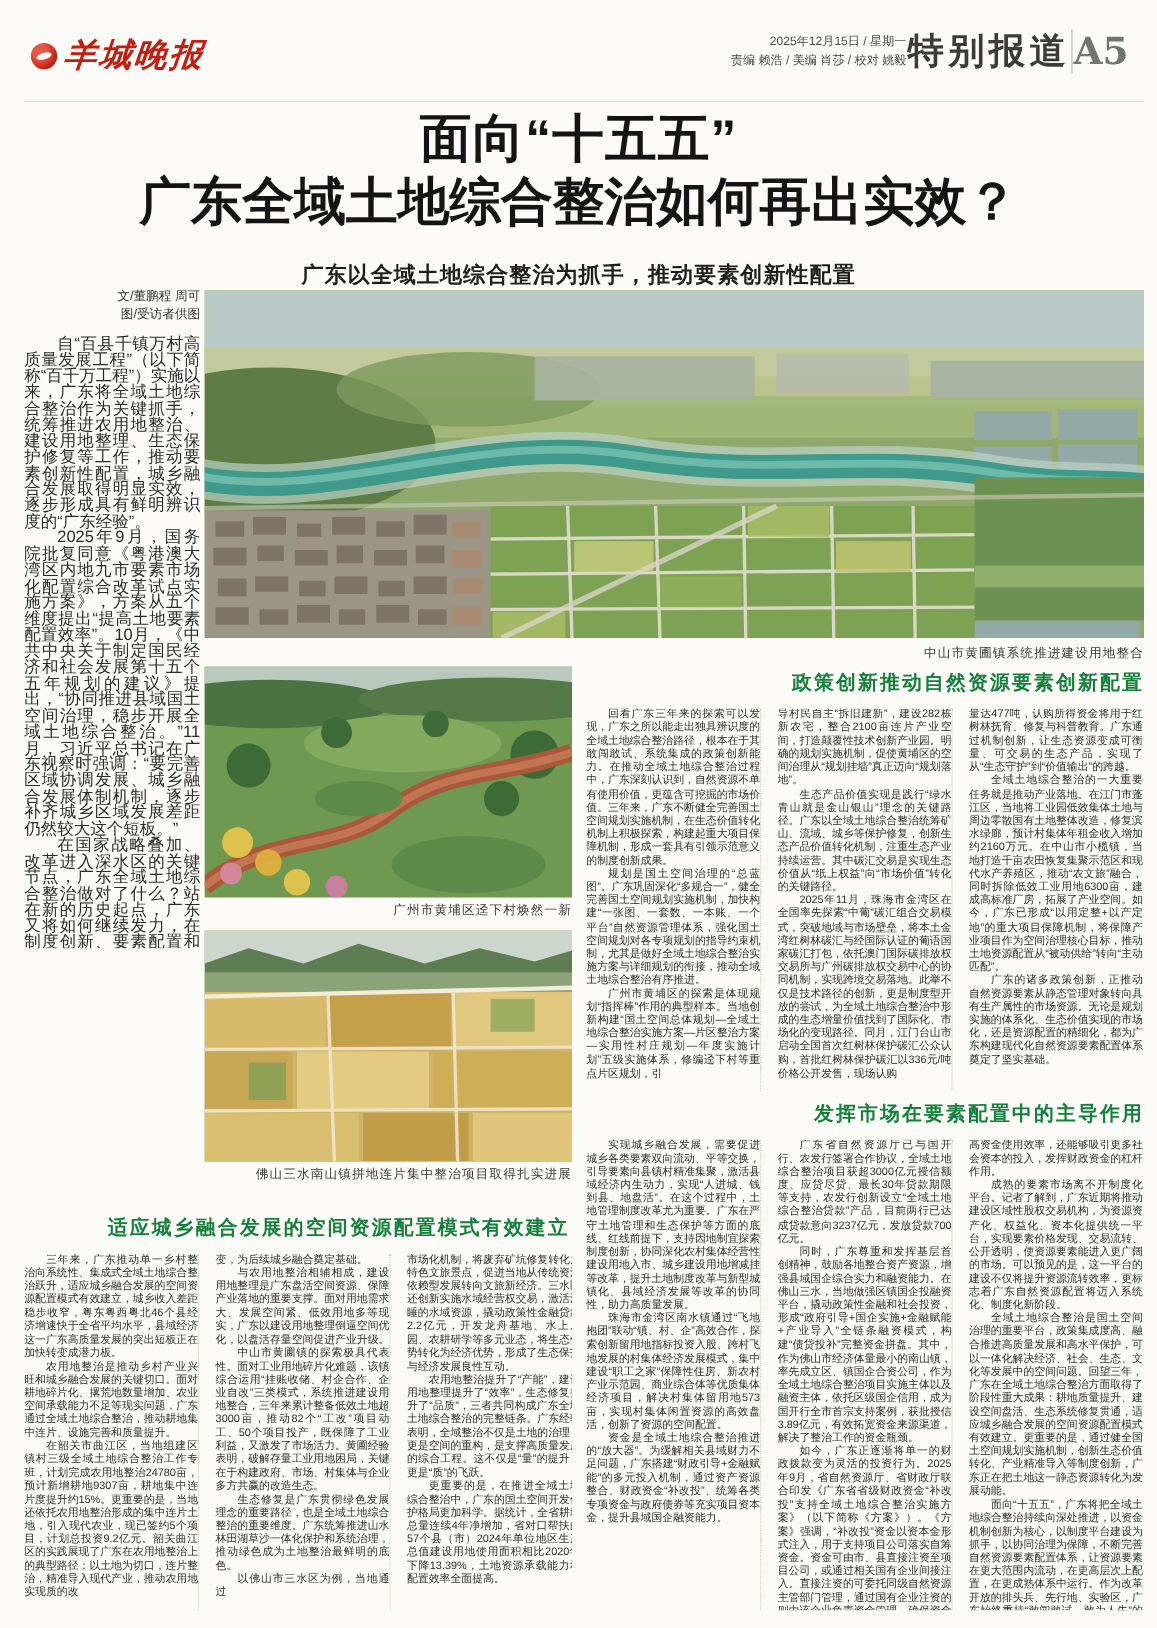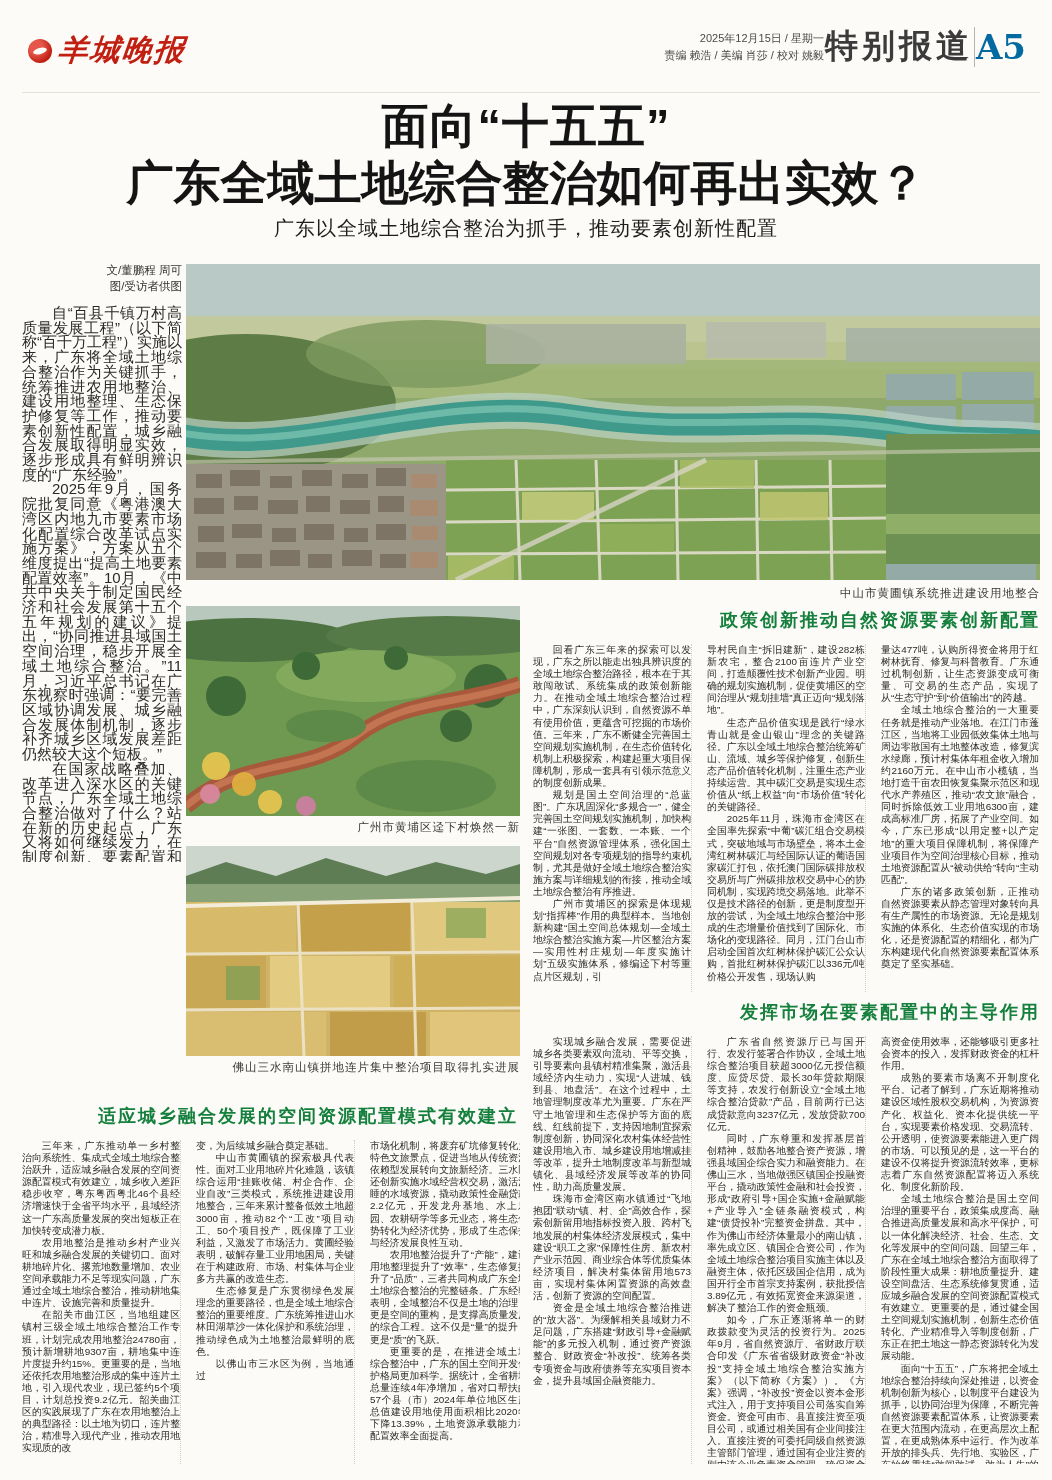--- a/index.html
+++ b/index.html
@@ -16,28 +16,28 @@
     background:radial-gradient(circle at 35% 35%, #e4574a 0 30%, #c01f12 70%);
     position:relative; }
   .logo-icon::after { content:""; position:absolute; left:5px; top:9px; width:14px; height:6px;
     border-radius:50%; background:#fcfbf7; transform:rotate(-15deg); }
   .logo-text { font-family:"DejaVu Serif", serif; font-weight:bold; font-style:italic;
     font-size:30px; color:#c01f12; letter-spacing:2px; transform:skewX(-6deg); }
   .mast-right { position:absolute; right:0; top:0; display:flex; align-items:center; gap:1px; }
   .mast-lines { text-align:right; font-size:11px; color:#4a4a4a; line-height:17px; }
   .section-label { font-size:33px; font-weight:900; color:#3b3b3b; letter-spacing:4px; }
   .mast-divider { width:1px; height:40px; background:#b5b5ad; }
-  .page-no { font-family:"DejaVu Serif", serif; font-size:34px; font-weight:bold; color:#0369a1; }
+  .page-no { font-family:"DejaVu Serif", serif; font-size:34px; font-weight:bold; color:#737373; }
   .mast-rule { position:absolute; top:92px; left:22px; right:12px; height:0;
     border-top:1px solid #e3e1d8; }
   
   .headline { position:absolute; top:98px; left:0; width:100%; text-align:center; color:#141414; }
   .headline .kicker { font-size:47px; font-weight:900; letter-spacing:1px; line-height:56px; }
   .headline .main  { font-size:47px; font-weight:900; letter-spacing:0; line-height:58px; }
-  .headline .sub   { margin-top:3px; font-size:20px; font-weight:400; color:#1e1e1e; letter-spacing:1px;text-align:center; }
+  .headline .sub   { margin-top:24px; font-size:20px; font-weight:700; color:#1e1e1e; letter-spacing:1px;text-align:center; }
   
   .intro { position:absolute; left:22px; top:262px; width:160px; height:600px; overflow:hidden; }
   .byline { text-align:right; font-size:11.5px; line-height:16px; color:#333; margin-bottom:12px; }
   .intro p { font-size:15px; line-height:14.7px; text-align:justify; text-indent:2em; color:#2a2a2a; }
   
   .photo { position:absolute; background:#9db583; overflow:hidden; }
   .photo svg { display:block; width:100%; height:100%; }
   .caption { position:absolute; text-align:right; font-family:"DejaVu Serif", serif;
     font-size:11.5px; color:#3a3a3a; letter-spacing:1px; }
   
@@ -281,20 +281,21 @@
 
   <div class="sec-title" style="left:22px; top:1104px; width:496px;">适应城乡融合发展的空间资源配置模式有效建立</div>
   <div class="cols" style="left:22px; top:1140px; width:498px; height:324px;">
     <div class="col">
       <p>三年来，广东推动单一乡村整治向系统性、集成式全域土地综合整治跃升，适应城乡融合发展的空间资源配置模式有效建立，城乡收入差距稳步收窄，粤东粤西粤北46个县经济增速快于全省平均水平，县域经济这一广东高质量发展的突出短板正在加快转变成潜力板。</p>
       <p>农用地整治是推动乡村产业兴旺和城乡融合发展的关键切口。面对耕地碎片化、撂荒地数量增加、农业空间承载能力不足等现实问题，广东通过全域土地综合整治，推动耕地集中连片、设施完善和质量提升。</p>
       <p>在韶关市曲江区，当地组建区镇村三级全域土地综合整治工作专班，计划完成农用地整治24780亩，预计新增耕地9307亩，耕地集中连片度提升约15%。更重要的是，当地还依托农用地整治形成的集中连片土地，引入现代农业，现已签约5个项目，计划总投资9.2亿元。韶关曲江区的实践展现了广东在农用地整治上的典型路径：以土地为切口，连片整治，精准导入现代产业，推动农用地实现质的改</p>
     </div>
     <div class="col">
       <p class="cont">变，为后续城乡融合奠定基础。</p>
+      <p>与农用地整治相辅相成，建设用地整理是广东盘活空间资源、保障产业落地的重要支撑。面对用地需求大、发展空间紧、低效用地多等现实，广东以建设用地整理倒逼空间优化，以盘活存量空间促进产业升级。</p>
       <p>中山市黄圃镇的探索极具代表性。面对工业用地碎片化难题，该镇综合运用“挂账收储、村企合作、企业自改”三类模式，系统推进建设用地整合，三年来累计整备低效土地超3000亩，推动82个“工改”项目动工、50个项目投产，既保障了工业利益，又激发了市场活力。黄圃经验表明，破解存量工业用地困局，关键在于构建政府、市场、村集体与企业多方共赢的改造生态。</p>
       <p>生态修复是广东贯彻绿色发展理念的重要路径，也是全域土地综合整治的重要维度。广东统筹推进山水林田湖草沙一体化保护和系统治理，推动绿色成为土地整治最鲜明的底色。</p>
       <p>以佛山市三水区为例，当地通过</p>
     </div>
     <div class="col">
       <p class="cont">市场化机制，将废弃矿坑修复转化为特色文旅景点，促进当地从传统资源依赖型发展转向文旅新经济。三水区还创新实施水域经营权交易，激活沉睡的水域资源，撬动政策性金融贷款2.2亿元，开发龙舟基地、水上乐园、农耕研学等多元业态，将生态优势转化为经济优势，形成了生态保护与经济发展良性互动。</p>
       <p>农用地整治提升了“产能”，建设用地整理提升了“效率”，生态修复提升了“品质”，三者共同构成广东全域土地综合整治的完整链条。广东经验表明，全域整治不仅是土地的治理，更是空间的重构，是支撑高质量发展的综合工程。这不仅是“量”的提升，更是“质”的飞跃。</p>
       <p>更重要的是，在推进全域土地综合整治中，广东的国土空间开发保护格局更加科学。据统计，全省耕地总量连续4年净增加，省对口帮扶的57个县（市）2024年单位地区生产总值建设用地使用面积相比2020年下降13.39%，土地资源承载能力和配置效率全面提高。</p>
     </div>
   </div>

